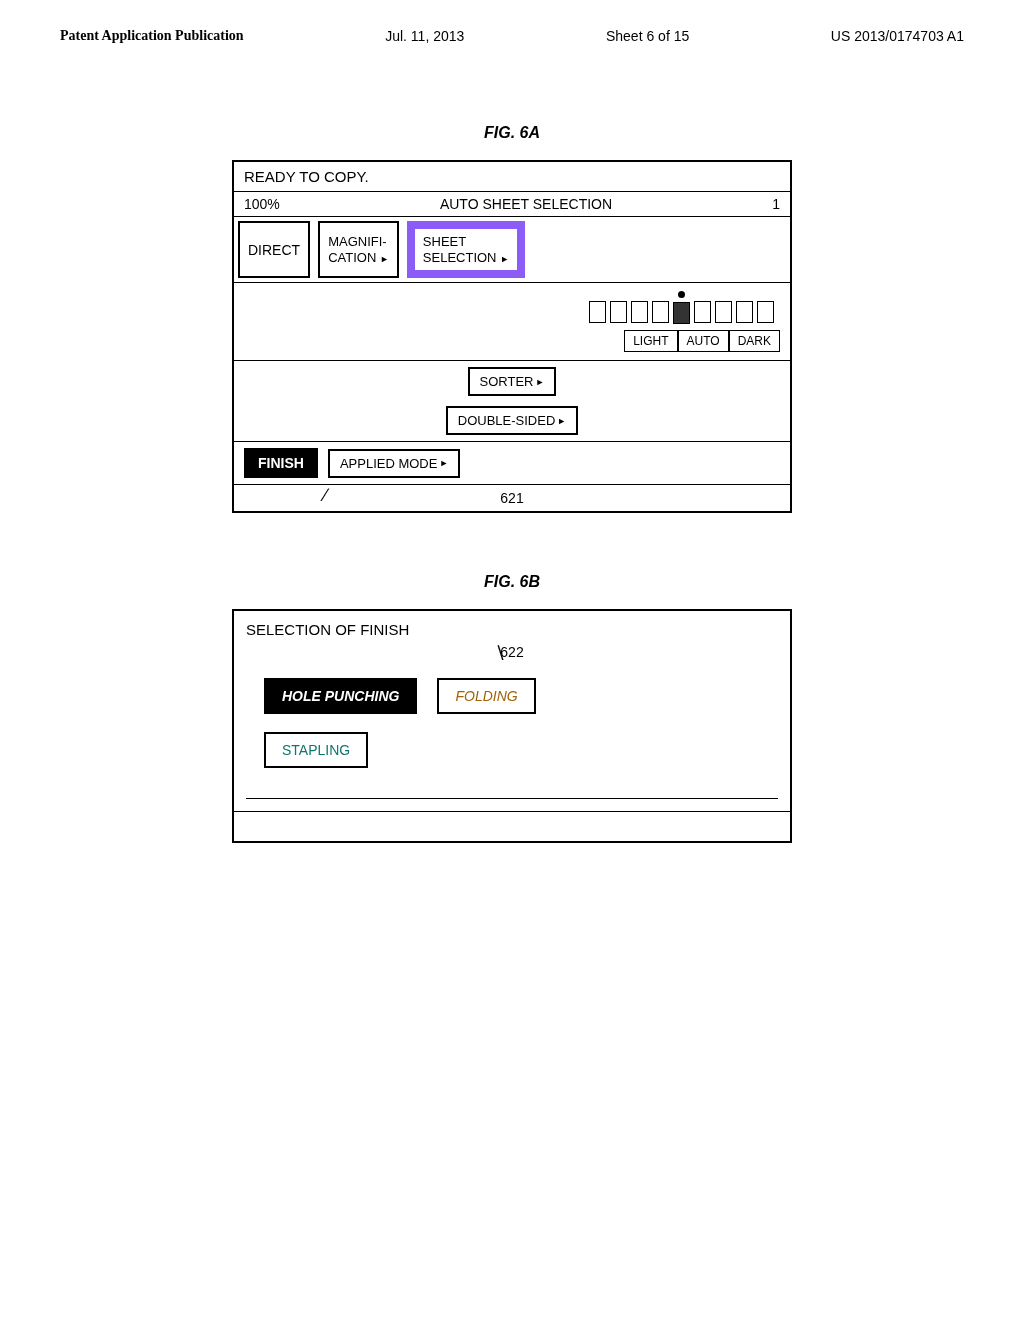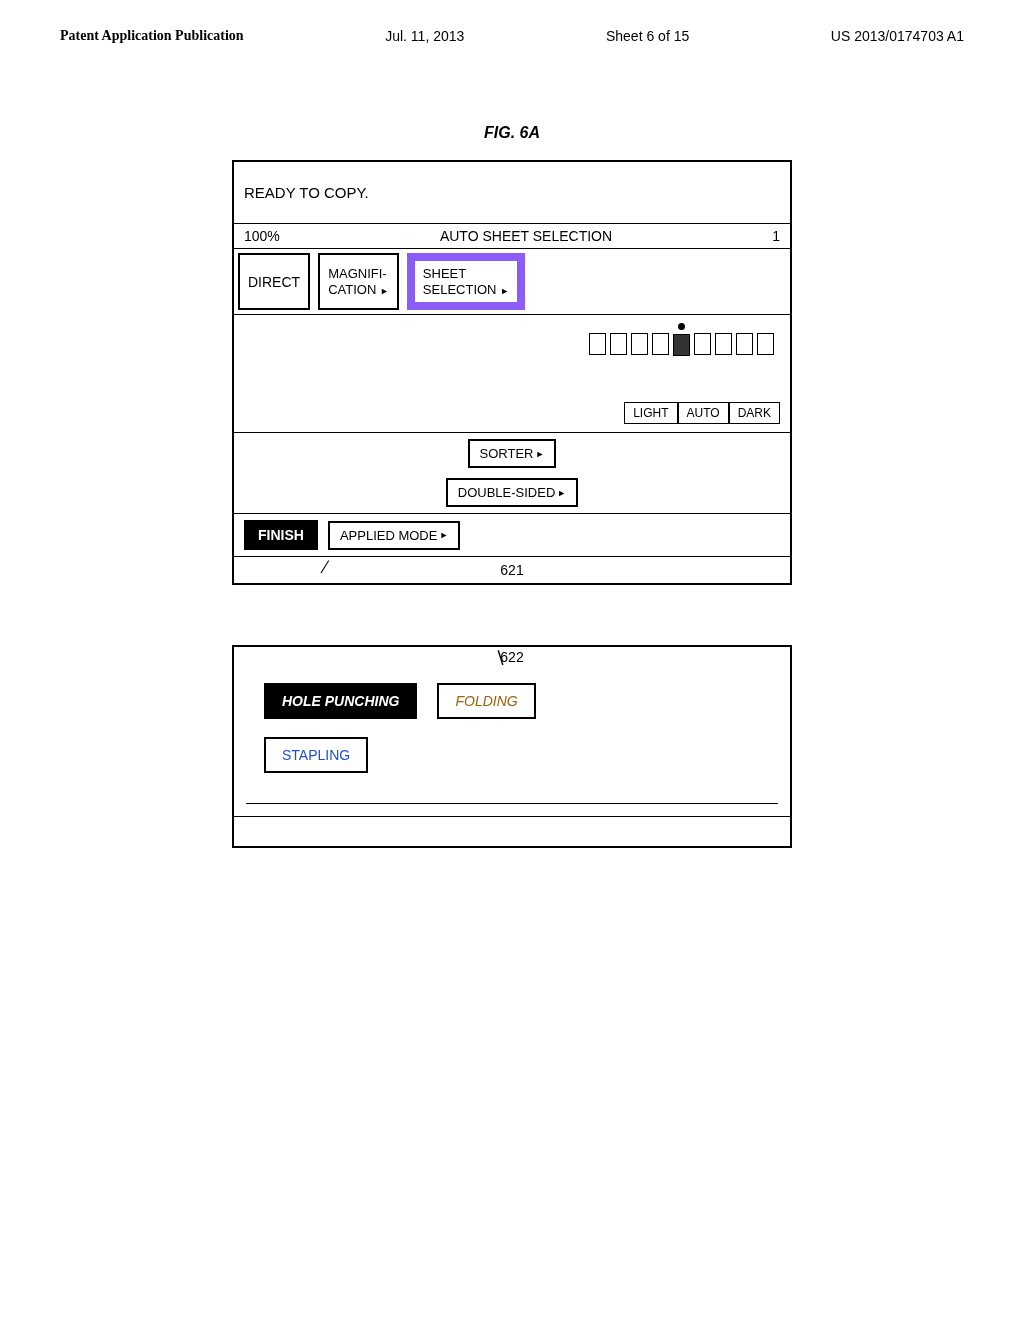--- a/index.html
+++ b/index.html
@@ -49,21 +49,21 @@
     .panel-row {
       border-bottom: 1px solid #000;
       display: flex;
       align-items: stretch;
     }
     .panel-row:last-child {
       border-bottom: none;
     }
 
     .row-ready {
-      padding: 22px 10px;
+      padding: 6px 10px;
       font-size: 15px;
       font-weight: normal;
       display: block;
     }
 
     .row-info {
       display: flex;
       justify-content: space-between;
       align-items: center;
       padding: 4px 10px;
@@ -122,21 +122,20 @@
 
     .density-indicator {
       display: flex;
       align-items: center;
       margin-bottom: 6px;
       margin-right: 4px;
     }
 
     .density-btn-row {
       display: flex;
-      margin-top: 40px;
     }
 
     .density-btn {
       border: 1.5px solid #000;
       padding: 3px 8px;
       font-size: 12px;
       margin: 0;
     }
 
     
@@ -232,21 +231,21 @@
     .btn-folding {
       background: #fff;
       color: #a16207;
       padding: 8px 16px;
       font-size: 14px;
       border: 2px solid #000;
     }
 
     .btn-stapling {
       background: #fff;
-      color: #1d4ed8;
+      color: #0f766e;
       padding: 8px 16px;
       font-size: 14px;
       border: 2px solid #000;
     }
 
     .divider-line {
       border-top: 1.5px solid #000;
       margin: 20px 12px 12px 12px;
     }
 
@@ -400,23 +399,25 @@
 
     <div class="panel-num-row">
       
       <span style="position:absolute; left: 90px; top:0; font-size:18px; color:#000;">∕</span>
       <span>621</span>
     </div>
   </div>
 </div>
 
 <div class="fig6b-container">
+  <div class="fig-title">FIG. 6B</div>
 
   <div class="panel6b">
 
+    <div class="panel6b-header">SELECTION OF FINISH</div>
 
     <div class="panel6b-num">
       <span>622</span>
       <span style="position:absolute; left:260px; top:0; font-size:18px;">∖</span>
     </div>
 
     <div class="panel6b-btns-row1">
       <div class="btn-hole-punching">HOLE PUNCHING</div>
       <div class="btn-folding">FOLDING</div>
     </div>

